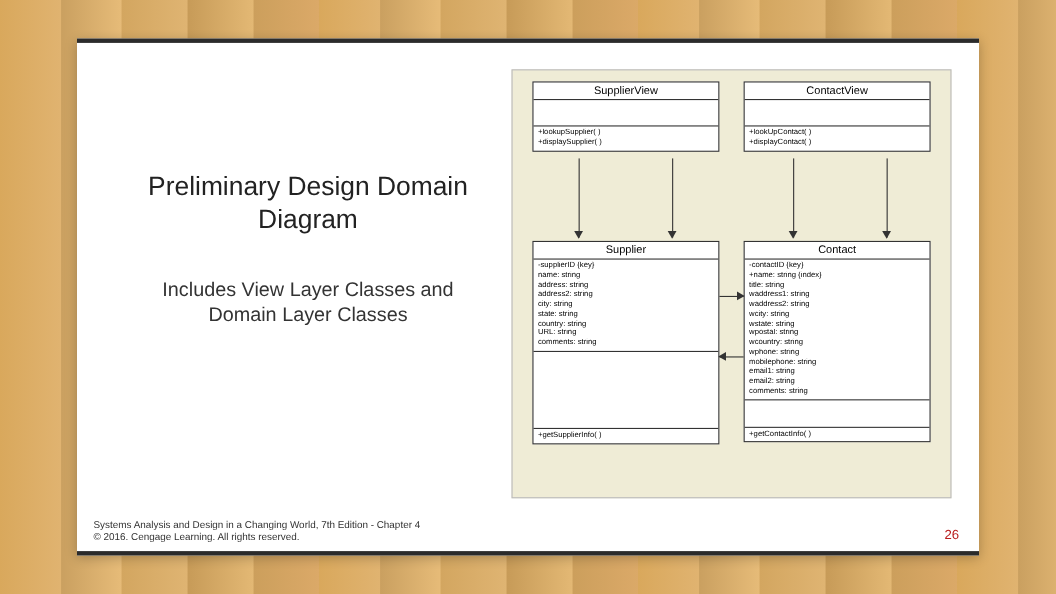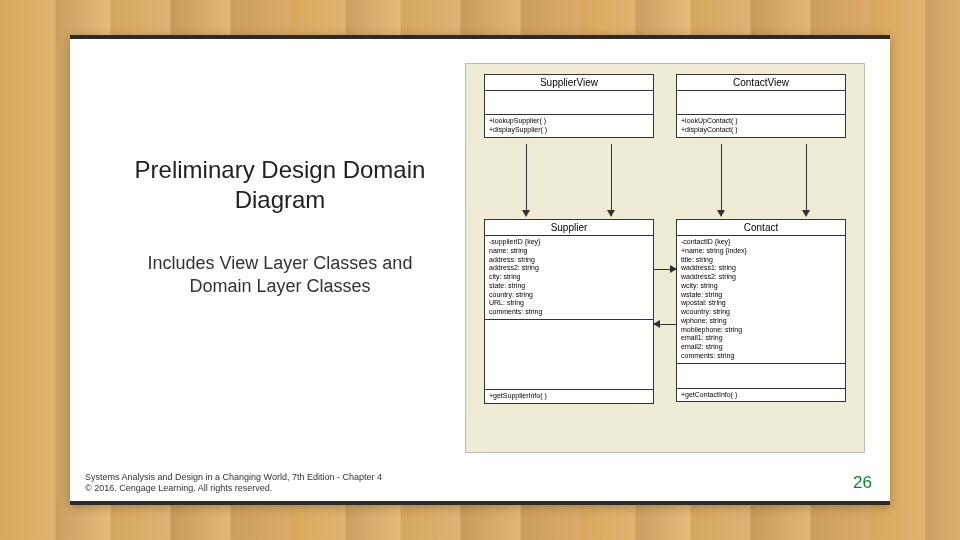--- a/index.html
+++ b/index.html
@@ -19,21 +19,21 @@
     box-shadow: 0 2px 10px rgba(0,0,0,0.25);
   }
   .slide .bar-top { position:absolute; left:0; top:0; width:100%; height:4px; background:#2b2b2b; }
   .slide .bar-bot { position:absolute; left:0; bottom:0; width:100%; height:4px; background:#2b2b2b; }
 
   .text-col { position:absolute; left:60px; top:120px; width:300px; }
   .title { font-size:24px; color:#222; text-align:center; line-height:1.25; }
   .subtitle { margin-top:37px; font-size:18px; color:#333; text-align:center; line-height:1.3; }
 
   .footer { position:absolute; left:15px; bottom:10px; font-size:9px; color:#333; line-height:1.3; }
-  .pagenum { position:absolute; right:18px; bottom:12px; font-size:17px; color:#15803d; }
+  .pagenum { position:absolute; right:18px; bottom:12px; font-size:12px; color:#b91c1c; }
 
   .dgm {
     position:absolute; left:395px; top:28px; width:400px; height:390px;
     background:#efecd6; border:1px solid #bbb;
   }
   .cls {
     position:absolute; background:#fff; border:1px solid #333; width:170px;
   }
   .cls .hd { text-align:center; font-size:10px; padding:2px 2px; border-bottom:1px solid #333; }
   .cls .sec { border-bottom:1px solid #333; font-size:7px; padding:2px 4px; line-height:1.25; min-height:10px; }

